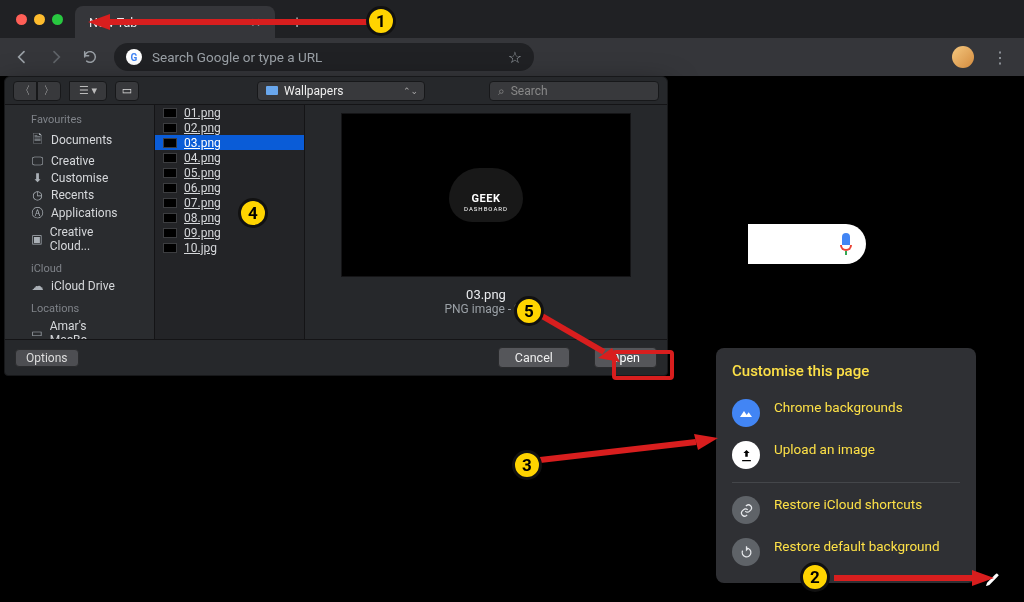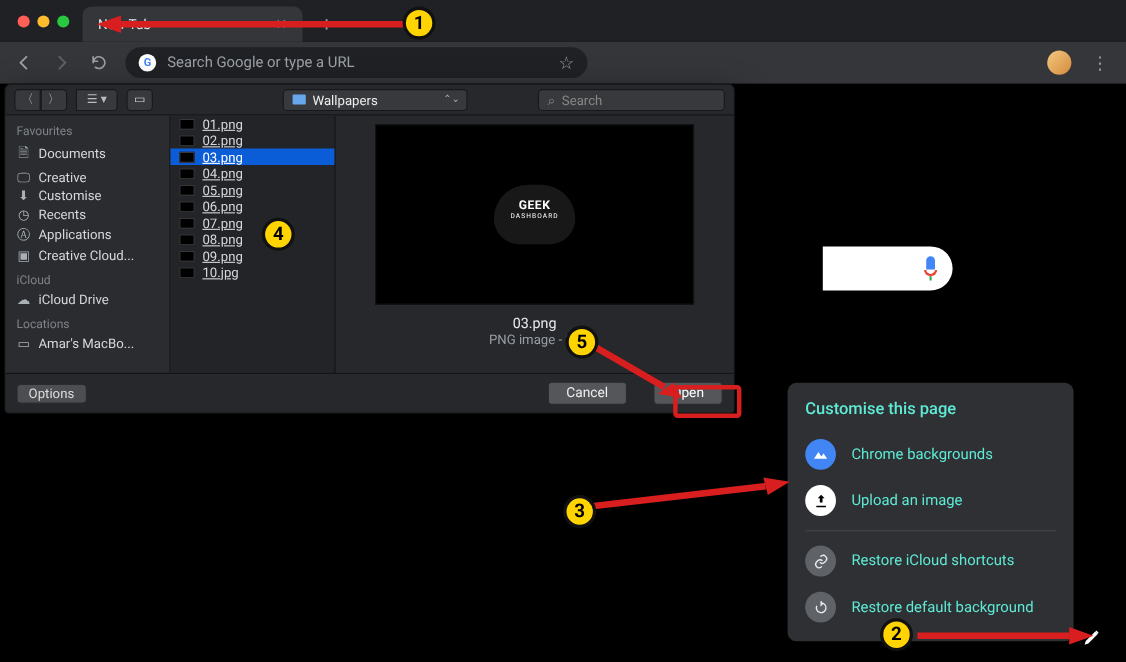--- a/index.html
+++ b/index.html
@@ -29,51 +29,51 @@
   .seg { display:flex; }
   .seg .btn { width:24px; height:20px; background:#38393c; border:1px solid #17181a; display:flex; align-items:center; justify-content:center; font-size:11px; color:#bbb; }
   .seg .btn:first-child{border-radius:4px 0 0 4px}
   .seg .btn:last-child{border-radius:0 4px 4px 0}
   .square-btn { width:28px; height:20px; background:#38393c; border:1px solid #17181a; border-radius:4px; display:flex; align-items:center; justify-content:center; font-size:11px; color:#ddd;}
   .fd-loc { flex:0 0 168px; height:20px; background:#38393c; border:1px solid #17181a; border-radius:4px; display:flex; align-items:center; padding:0 22px 0 8px; font-size:12px; color:#eee; position:relative; margin-left:110px;}
   .fd-loc .folder { width:12px; height:9px; background:#69a7ed; margin-right:6px; border-radius:1px;}
   .fd-loc .ud { position:absolute; right:6px; font-size:9px; color:#aaa;}
   .fd-search { flex:0 0 170px; height:20px; margin-left:56px; background:#38393c; border:1px solid #17181a; border-radius:4px; display:flex; align-items:center; padding:0 8px; color:#888; font-size:12px; gap:6px;}
   .fd-body { flex:1; display:flex; min-height:0;}
-  .fd-side { width:150px; background:#2a2c2f; border-right:1px solid #141416; padding:6px 0; font-size:12px; overflow:hidden;}
+  .fd-side { width:150px; background:#2a2c2f; border-right:1px solid #141416; padding:6px 16px; font-size:12px; overflow:hidden;}
   .fd-shdr{ color:#7f8389; padding:2px 10px 2px 10px; font-size:11px;}
   .fd-srow{ display:flex; align-items:center; gap:7px; padding:1.5px 10px; color:#d6d8db;}
   .fd-srow .ic{ width:13px; display:flex; justify-content:center; color:#aab0b6;}
   .fd-mid { width:150px; background:#232427; border-right:1px solid #141416; font-size:12px;}
   .fd-file { display:flex; align-items:center; gap:7px; height:15px; padding:0 8px; color:#d6d8db;text-decoration:underline;}
   .fd-file .thumb{ width:14px; height:10px; background:#000; border:1px solid #3c3d40;}
   .fd-file.sel{ background:#0a5cd7; color:#fff;}
   .fd-prev { flex:1; display:flex; flex-direction:column; align-items:center; padding:8px;}
   .prev-img { width:290px; height:164px; background:#000; display:flex; align-items:center; justify-content:center; border:1px solid #141416;}
   .geek-wrap{ position:relative; display:flex; flex-direction:column; align-items:center;}
   .geek-head{ width:74px; height:54px; background:#181818; border-radius:40px 40px 30px 30px;}
-  .geek-txt{ position:absolute; top:12px; color:#fff; font-weight:700; font-size:11px; letter-spacing:0.5px; text-align:center;}
+  .geek-txt{ position:absolute; top:24px; color:#fff; font-weight:700; font-size:11px; letter-spacing:0.5px; text-align:center;}
   .geek-txt small{ display:block; font-weight:400; font-size:6px; letter-spacing:1px; }
   .prev-name{ margin-top:10px; color:#e8eaed; font-size:13px;}
   .prev-meta{ color:#9aa0a6; font-size:12px;}
   .fd-bottom{ height:36px; border-top:1px solid #141416; display:flex; align-items:center; padding:0 10px;}
   .opt-btn{ background:#4d4e52; border:1px solid #2a2b2d; color:#ddd; font-size:12px; padding:1px 10px; border-radius:4px;}
   .dlg-btn{ background:#55565a; border:1px solid #2a2b2d; color:#eee; font-size:12.5px; padding:2px 16px; border-radius:4px;}
   .dlg-btn.open{ background:#55565a; color:#fff;}
   .dlg-right{ margin-left:auto; display:flex; gap:24px;}
   
   .ntp-search { position:absolute; top:224px; right:158px; width:118px; height:40px; background:#fff; border-radius:0 22px 22px 0; display:flex; align-items:center; justify-content:flex-end; padding-right:14px;}
   .mic { display:flex; flex-direction:column; align-items:center; }
   .mic .top{ width:8px; height:12px; background:#4285F4; border-radius:4px 4px 0 0;}
   .mic .bot{ width:12px; height:6px; border:2px solid #EA4335; border-top:none; border-radius:0 0 8px 8px;}
   .mic .stem{ width:2px;height:4px;background:#34A853;}
   
-  .cust { position:absolute; top:348px; right:48px; width:260px; background:#2f3034; border-radius:8px; padding:14px 16px 10px 16px; box-shadow:0 8px 24px rgba(0,0,0,.5); color:#5eead4; font-size:13.5px;}
+  .cust { position:absolute; top:348px; right:48px; width:260px; background:#2f3034; border-radius:8px; padding:14px 16px 10px 16px; box-shadow:0 8px 24px rgba(0,0,0,.5); color:#fde047; font-size:13.5px;}
   .cust h4{ font-size:15px; font-weight:500; margin-bottom:12px;}
-  .cust-row{ display:flex; align-items:center; gap:14px; padding:7px 0;}
+  .cust-row{ display:flex; align-items:flex-start; gap:14px; padding:7px 0;}
   .circ{ width:28px; height:28px; border-radius:50%; display:flex; align-items:center; justify-content:center;}
   .circ.blue{ background:#4285F4; color:#fff;}
   .circ.white{ background:#fff; color:#000;}
   .circ.grey{ background:#5f6368; color:#e8eaed;}
   .divider{ height:1px; background:#44464a; margin:6px 0;}
   
   .edit-fab{ position:absolute; right:22px; bottom:14px; width:18px; height:18px; display:flex; align-items:center; justify-content:center;}
   
   .arrow { position:absolute; pointer-events:none; }
   .badge { position:absolute; width:30px; height:30px; background:#ffd400; border:3px solid #111; border-radius:50%; display:flex; align-items:center; justify-content:center; font-weight:700; font-size:17px; color:#000; z-index:20;}

